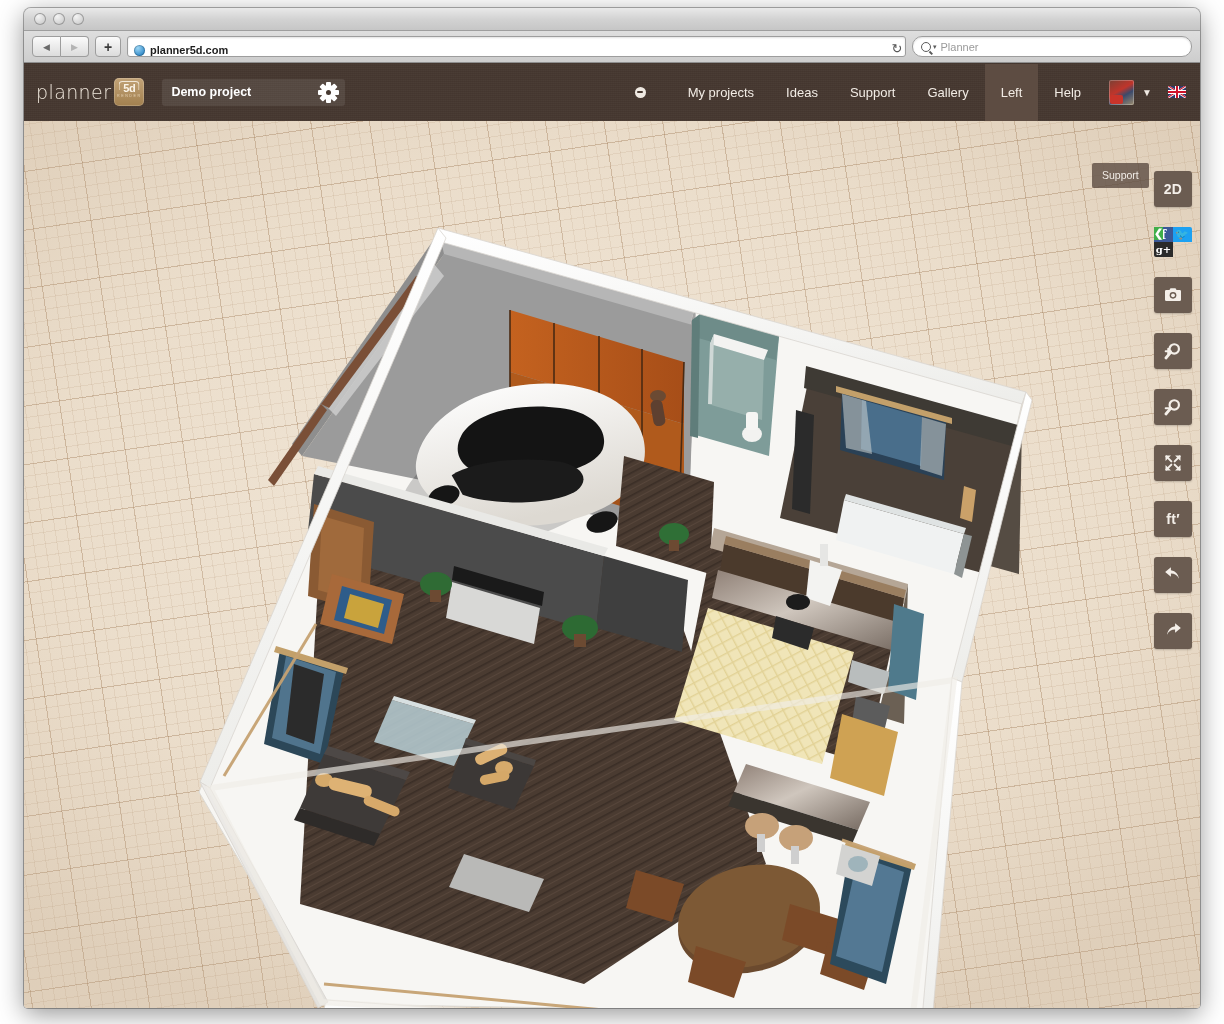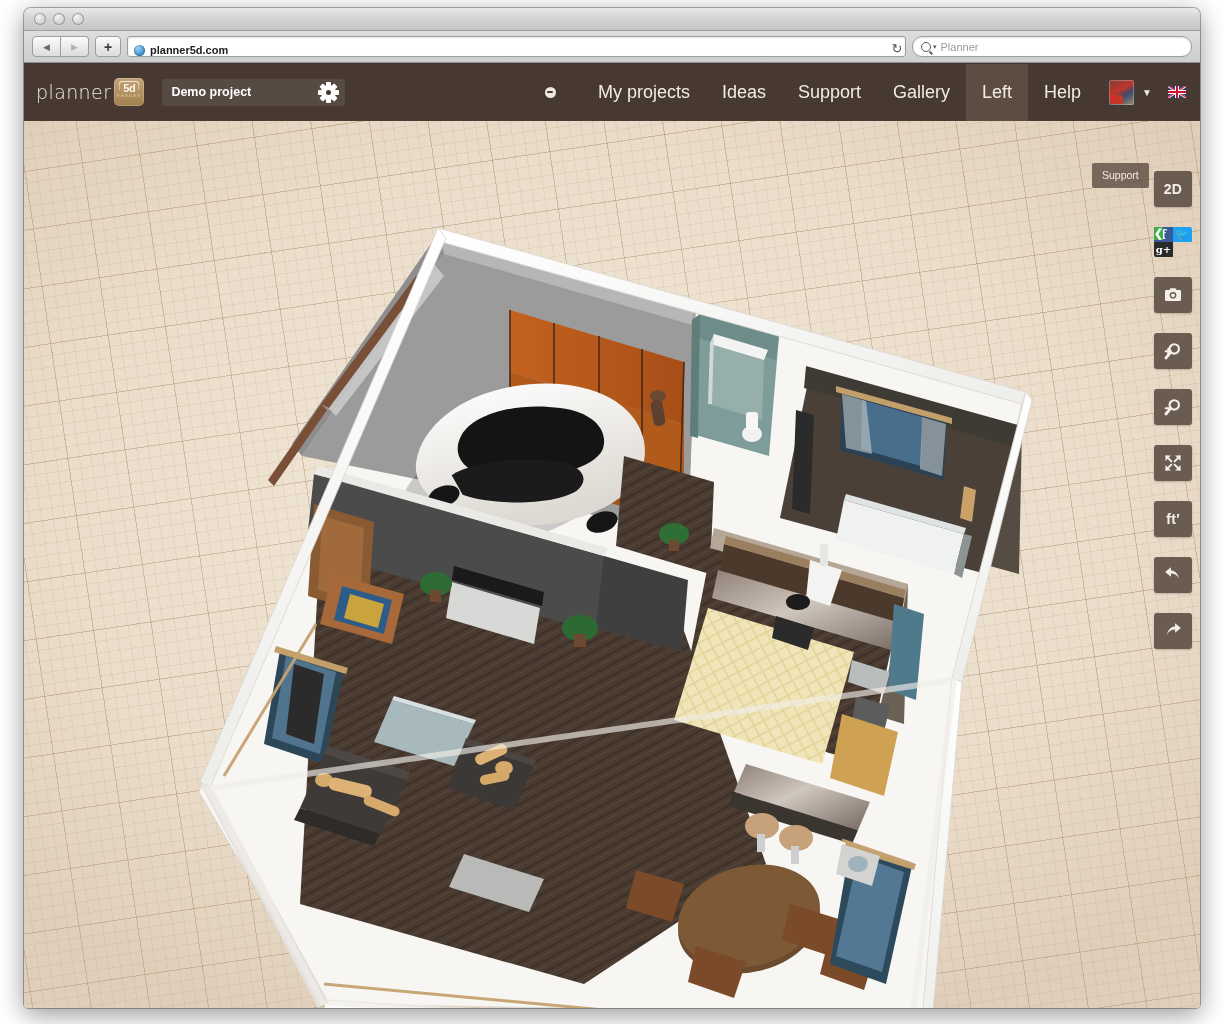--- a/index.html
+++ b/index.html
@@ -161,21 +161,21 @@
   .navdot{
     width:11px;height:11px;border-radius:50%;background:#efe9e2;
     margin:0 26px 0 10px;position:relative;
   }
   .navdot:after{
     content:"";position:absolute;left:2.5px;top:4.5px;width:6px;height:2px;
     background:#463830;border-radius:1px;
   }
   .navitem{
     height:41px;display:flex;align-items:center;padding:8px 16px;
-    font-size:18px;color:#f2ece5;cursor:pointer;white-space:nowrap;
+    font-size:13px;color:#f2ece5;cursor:pointer;white-space:nowrap;
   }
   .navitem.active{background:#5d4c42;}
   .avatar{
     width:25px;height:25px;margin-left:12px;border-radius:2px;flex:0 0 auto;
     background:linear-gradient(150deg,#7b4034 0%,#c0352b 42%,#3b4a6b 62%,#9c8c6e 100%);
     box-shadow:inset 0 0 0 1px rgba(255,255,255,.25);
     position:relative;overflow:hidden;
   }
   .avatar:after{
     content:"";position:absolute;left:1px;bottom:1px;width:13px;height:9px;

